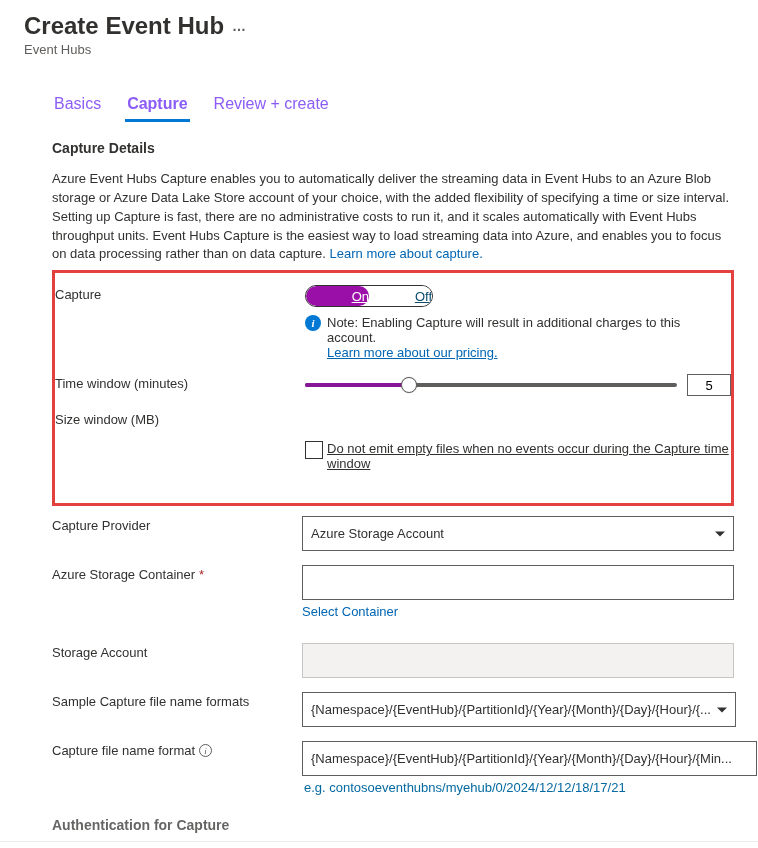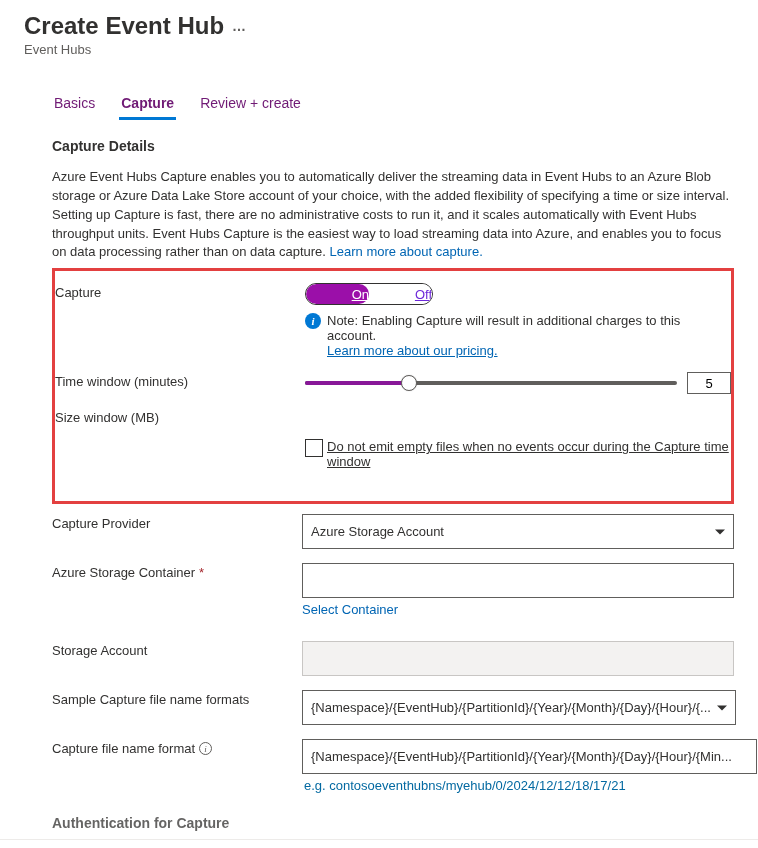--- a/index.html
+++ b/index.html
@@ -9,36 +9,36 @@
       color: #323130;
       background: #fff;
       width: 758px;
     }
     .page-header { padding: 12px 24px 8px; }
     .page-title { font-size: 24px; font-weight: 600; color: #323130; display: flex; align-items: center; gap: 8px;}
     .page-title .more { color: #605e5c; font-size: 14px; cursor: pointer; }
     .breadcrumb { font-size: 13px; color: #605e5c; margin-top: 2px; }
     .content { padding: 8px 24px 0 52px; }
     .tabs { display: flex; gap: 22px; border-bottom: none; margin-bottom: 18px; margin-top: 16px;}
-    .tab { padding: 6px 2px; font-size: 14px; color: #701a75; cursor: pointer; }
+    .tab { padding: 6px 2px; font-size: 16px; color: #8b5cf6; cursor: pointer; }
     .tab.active { font-weight: 600; border-bottom: 3px solid #0078d4; }
     .section-title { font-size: 14px; font-weight: 600; margin-bottom: 14px; }
     .description { font-size: 13px; line-height: 1.45; color: #323130; margin-bottom: 6px; }
     .link { color: #0065b3; text-decoration: none; cursor: pointer; }
     .capture-box { border: 3px solid #e34040; padding: 12px 0 18px; margin-top: 6px; }
     .form-row { display: flex; align-items: flex-start; margin-bottom: 14px; }
     .form-label { width: 250px; flex-shrink: 0; padding-top: 2px; font-size: 13px; color: #323130; display:flex; align-items:center; gap: 4px;}
     .form-label .required { color: #a4262c; }
     .form-control { flex: 1; }
     .info-icon-inline { width: 13px; height: 13px; border: 1px solid #605e5c; border-radius: 50%; display:inline-flex; align-items:center; justify-content:center; font-size:9px; color:#605e5c; font-style: italic; font-family: serif; cursor: pointer;}
     
     .toggle { display: inline-flex; border: 1px solid #323130; border-radius: 14px; overflow: hidden; font-size: 13px; height: 22px; width: 128px;}
     .toggle-opt { flex:1; text-align:right; line-height: 21px; cursor:pointer;text-decoration:underline; }
     .toggle-opt.on { background: #9b0fa9; color: #fff; border-radius: 12px;}
-    .toggle-opt.off { background: #fff; color: #6d28d9;}
+    .toggle-opt.off { background: #fff; color: #0c4a6e;}
     
     .note-row { display:flex; gap: 6px; margin-top: 8px; margin-left: 0; }
     .info-icon { width:16px; height:16px; border-radius:50%; background:#0078d4; color:#fff; font-weight:bold; font-size:11px; display:flex; align-items:center; justify-content:center; flex-shrink:0; font-style: italic; font-family: serif;}
     .note-text { font-size: 13px; }
     .note-text .link { text-decoration: underline; }
     
     .slider-row { display:flex; align-items:center; gap: 10px; }
     .slider-track { position: relative; height: 4px; flex:1; background: #605e5c; border-radius: 2px; cursor:pointer; }
     .slider-fill { position:absolute; height:100%; background: #881798; border-radius: 2px; left:0; }
     .slider-thumb { position:absolute; width:16px; height:16px; background:#fff; border:1px solid #605e5c; border-radius:50%; top:50%; transform:translate(-50%,-50%); box-shadow: 0 0 1px rgba(0,0,0,0.3);}

